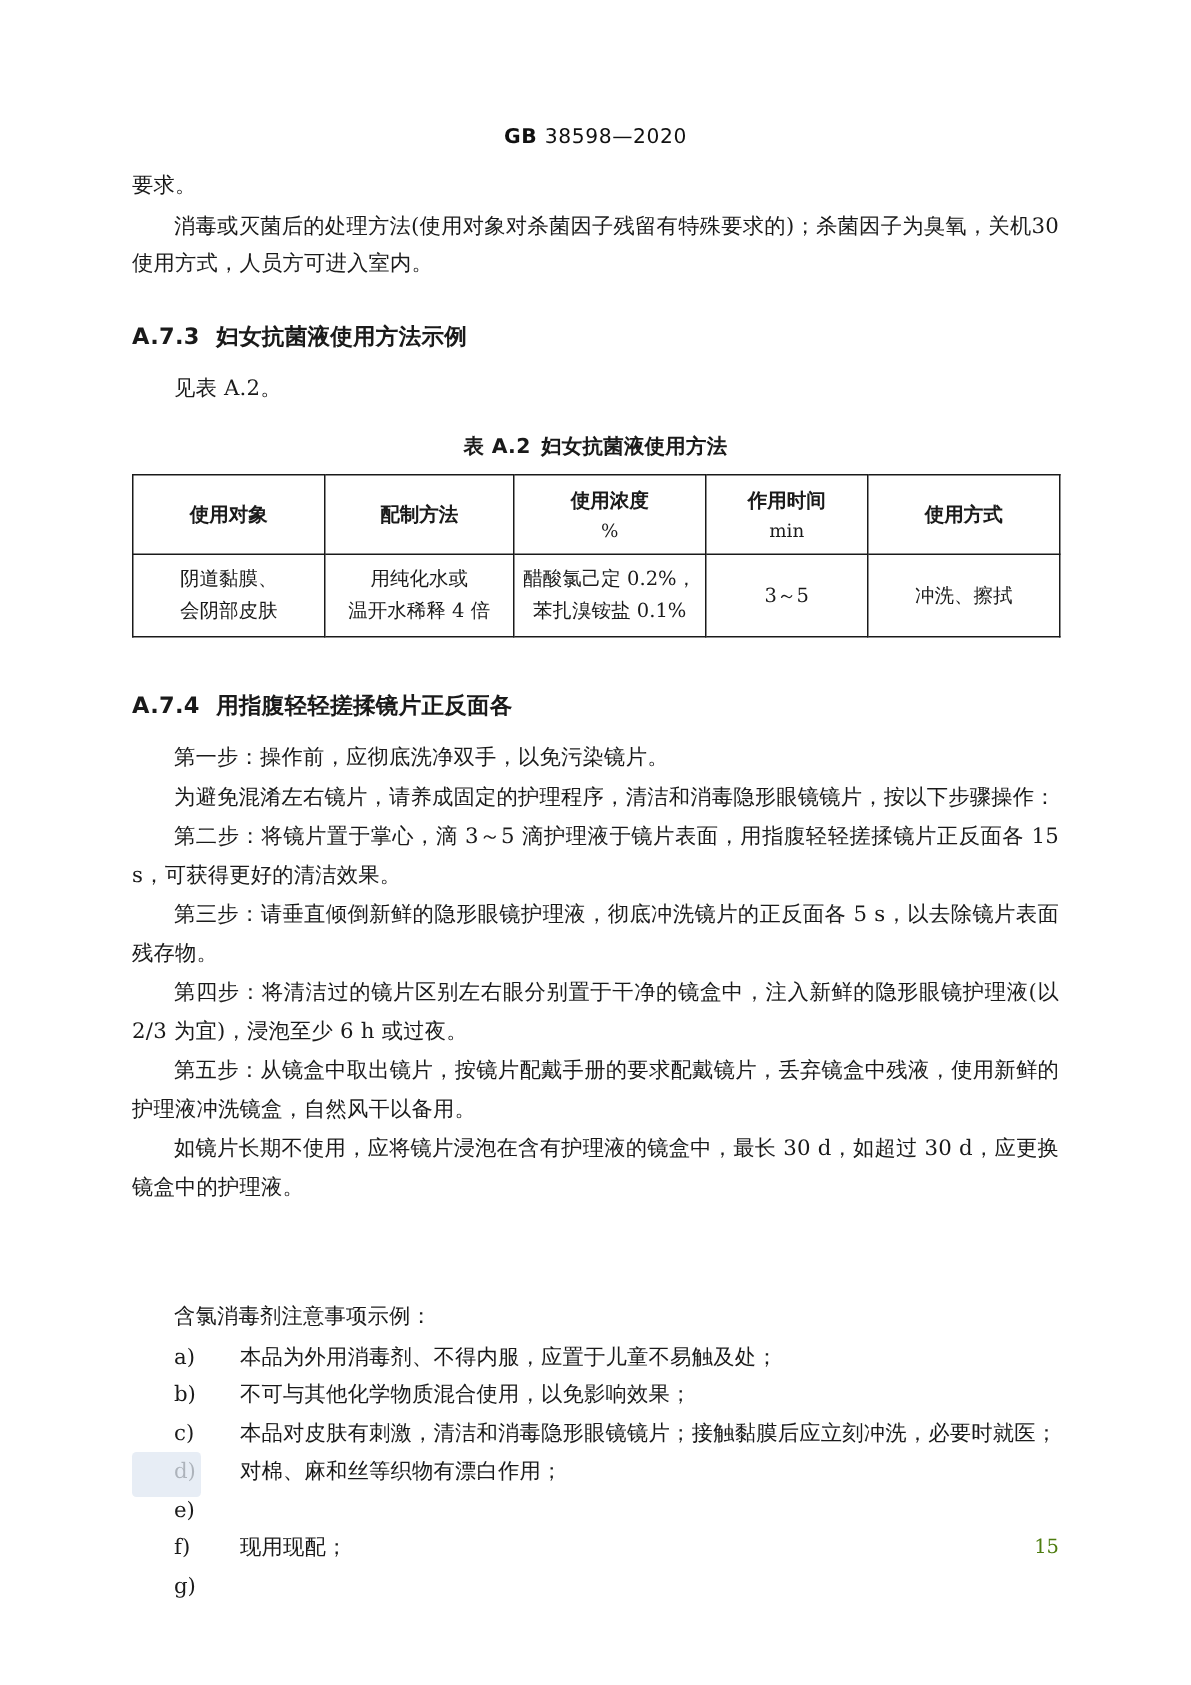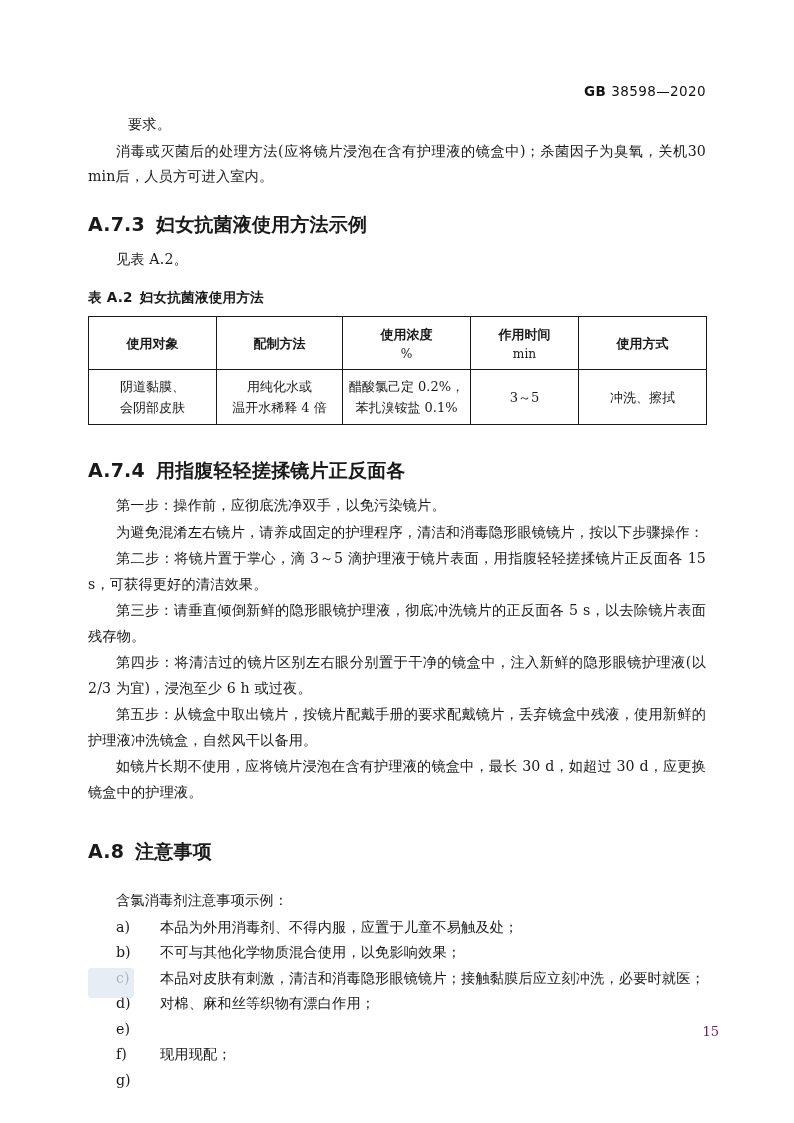--- a/index.html
+++ b/index.html
@@ -17,21 +17,21 @@
     font-family: "DejaVu Serif", "Liberation Serif", serif;
     color: #1a1a1a;
   }
 
   
   .doc-header {
     position: absolute;
     top: 83px;
     left: 88px;
     right: 88px;
-    text-align: right;
+    text-align: center;
     font-family: "DejaVu Sans", "Liberation Sans", sans-serif;
     font-size: 13.5px;
     letter-spacing: 0.4px;
     color: #111;
   }
   .doc-header .std-code {
     font-weight: bold;
     margin-right: 5px;
   }
   .doc-header .std-number {
@@ -48,41 +48,41 @@
 
   p.para {
     margin: 0 0 1px 0;
     font-size: 14.2px;
     line-height: 25.5px;
     text-align: justify;
     text-justify: inter-ideograph;
     letter-spacing: 0.15px;
   }
   p.indent { text-indent: 28px; }
-  p.flush  { text-indent: 0; margin-left: 40px; }
+  p.flush  { text-indent: 0; }
 
   h3.clause {
     margin: 0;
     font-family: "DejaVu Sans", "Liberation Sans", sans-serif;
-    font-size: 19px;
+    font-size: 15px;
     font-weight: bold;
     line-height: 22px;
     letter-spacing: 0.2px;
   }
   h3.clause .num { margin-right: 11px; }
 
   .sp-before-clause { height: 22px; }
   .sp-after-clause  { height: 12px; }
   .sp-md  { height: 16px; }
   .sp-lg  { height: 26px; }
   .sp-xl  { height: 34px; }
 
   
   .table-caption {
-    text-align: left;
+    text-align: center;
     font-family: "DejaVu Sans", "Liberation Sans", sans-serif;
     font-size: 13.6px;
     font-weight: bold;
     letter-spacing: 0.2px;
     margin: 0 0 9px 0;
   }
   .table-caption .cap-label { margin-right: 7px; }
 
   table.gb-table {
     border-collapse: collapse;
@@ -150,40 +150,40 @@
     font-size: 10px;
     color: #9fb2c8;
     text-align: center;
     line-height: 30px;
     letter-spacing: 0.5px;
   }
 
   
   .page-number {
     position: absolute;
-    right: 75px;
+    right: 88px;
     top: 1024px;
     font-family: "DejaVu Serif", "Liberation Serif", serif;
     font-size: 13px;
-    color: #701a75;
+    color: #4d7c0f;
   }
 </style>
 </head>
 <body>
 
 <div class="page">
 
   <div class="doc-header">
     <span class="std-code">GB</span><span class="std-number">38598—2020</span>
   </div>
 
   <div class="body-col">
 
     <p class="para flush">要求。</p>
-    <p class="para indent">消毒或灭菌后的处理方法(应将镜片浸泡在含有护理液的镜盒中)；杀菌因子为臭氧，关机30 min后，人员方可进入室内。</p>
+    <p class="para indent">消毒或灭菌后的处理方法(使用对象对杀菌因子残留有特殊要求的)；杀菌因子为臭氧，关机30 使用方式，人员方可进入室内。</p>
 
     <div class="sp-before-clause"></div>
     <h3 class="clause">
       <span class="num">A.7.3</span><span>妇女抗菌液使用方法示例</span>
     </h3>
     <div class="sp-after-clause"></div>
     <p class="para indent">见表 A.2。</p>
 
     <div class="sp-md"></div>
     <div class="table-caption">
@@ -245,23 +245,20 @@
     <div class="sp-after-clause"></div>
     <p class="para indent">第一步：操作前，应彻底洗净双手，以免污染镜片。</p>
     <p class="para indent">为避免混淆左右镜片，请养成固定的护理程序，清洁和消毒隐形眼镜镜片，按以下步骤操作：</p>
     <p class="para indent">第二步：将镜片置于掌心，滴 3～5 滴护理液于镜片表面，用指腹轻轻搓揉镜片正反面各 15 s，可获得更好的清洁效果。</p>
     <p class="para indent">第三步：请垂直倾倒新鲜的隐形眼镜护理液，彻底冲洗镜片的正反面各 5 s，以去除镜片表面残存物。</p>
     <p class="para indent">第四步：将清洁过的镜片区别左右眼分别置于干净的镜盒中，注入新鲜的隐形眼镜护理液(以 2/3 为宜)，浸泡至少 6 h 或过夜。</p>
     <p class="para indent">第五步：从镜盒中取出镜片，按镜片配戴手册的要求配戴镜片，丢弃镜盒中残液，使用新鲜的护理液冲洗镜盒，自然风干以备用。</p>
     <p class="para indent">如镜片长期不使用，应将镜片浸泡在含有护理液的镜盒中，最长 30 d，如超过 30 d，应更换镜盒中的护理液。</p>
 
     <div class="sp-xl"></div>
-    <h3 class="clause">
-      <span class="num">A.8</span><span>注意事项</span>
-    </h3>
     <div class="sp-lg"></div>
     <p class="para indent">含氯消毒剂注意事项示例：</p>
     <ul class="letter-list">
       <li>
         <span class="marker">a)</span>
         <span class="item-text">本品为外用消毒剂、不得内服，应置于儿童不易触及处；</span>
       </li>
       <li>
         <span class="marker">b)</span>
         <span class="item-text">不可与其他化学物质混合使用，以免影响效果；</span>

